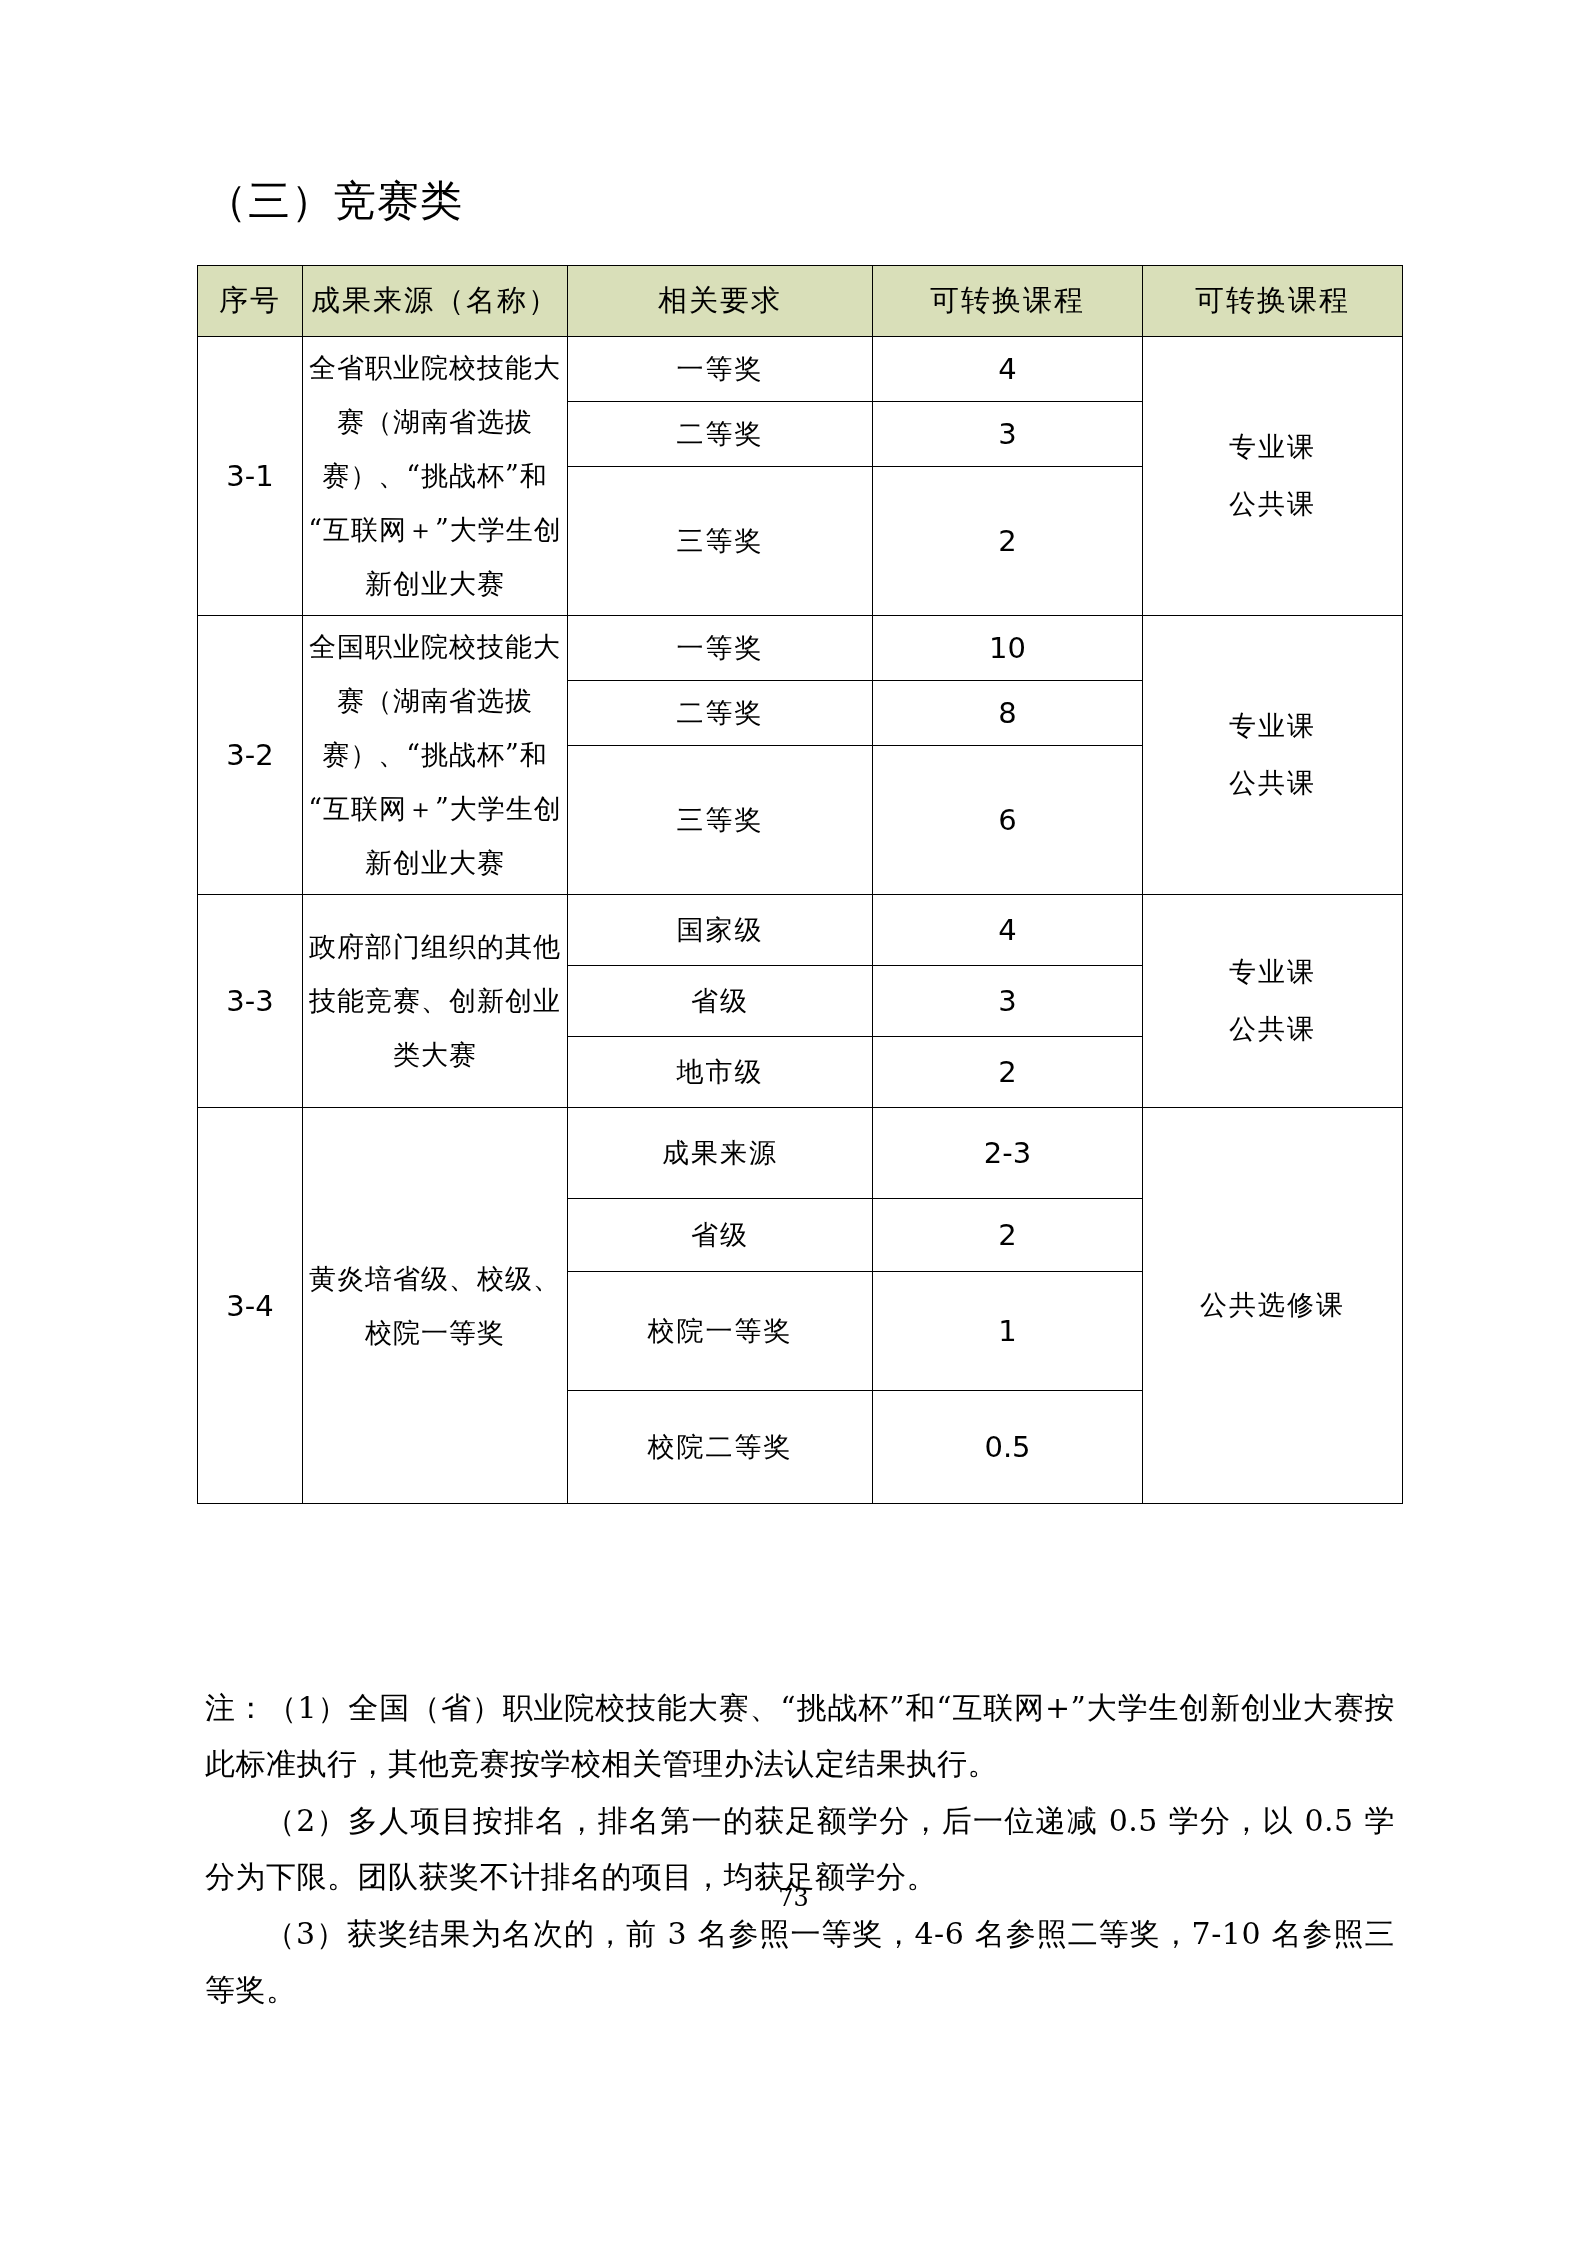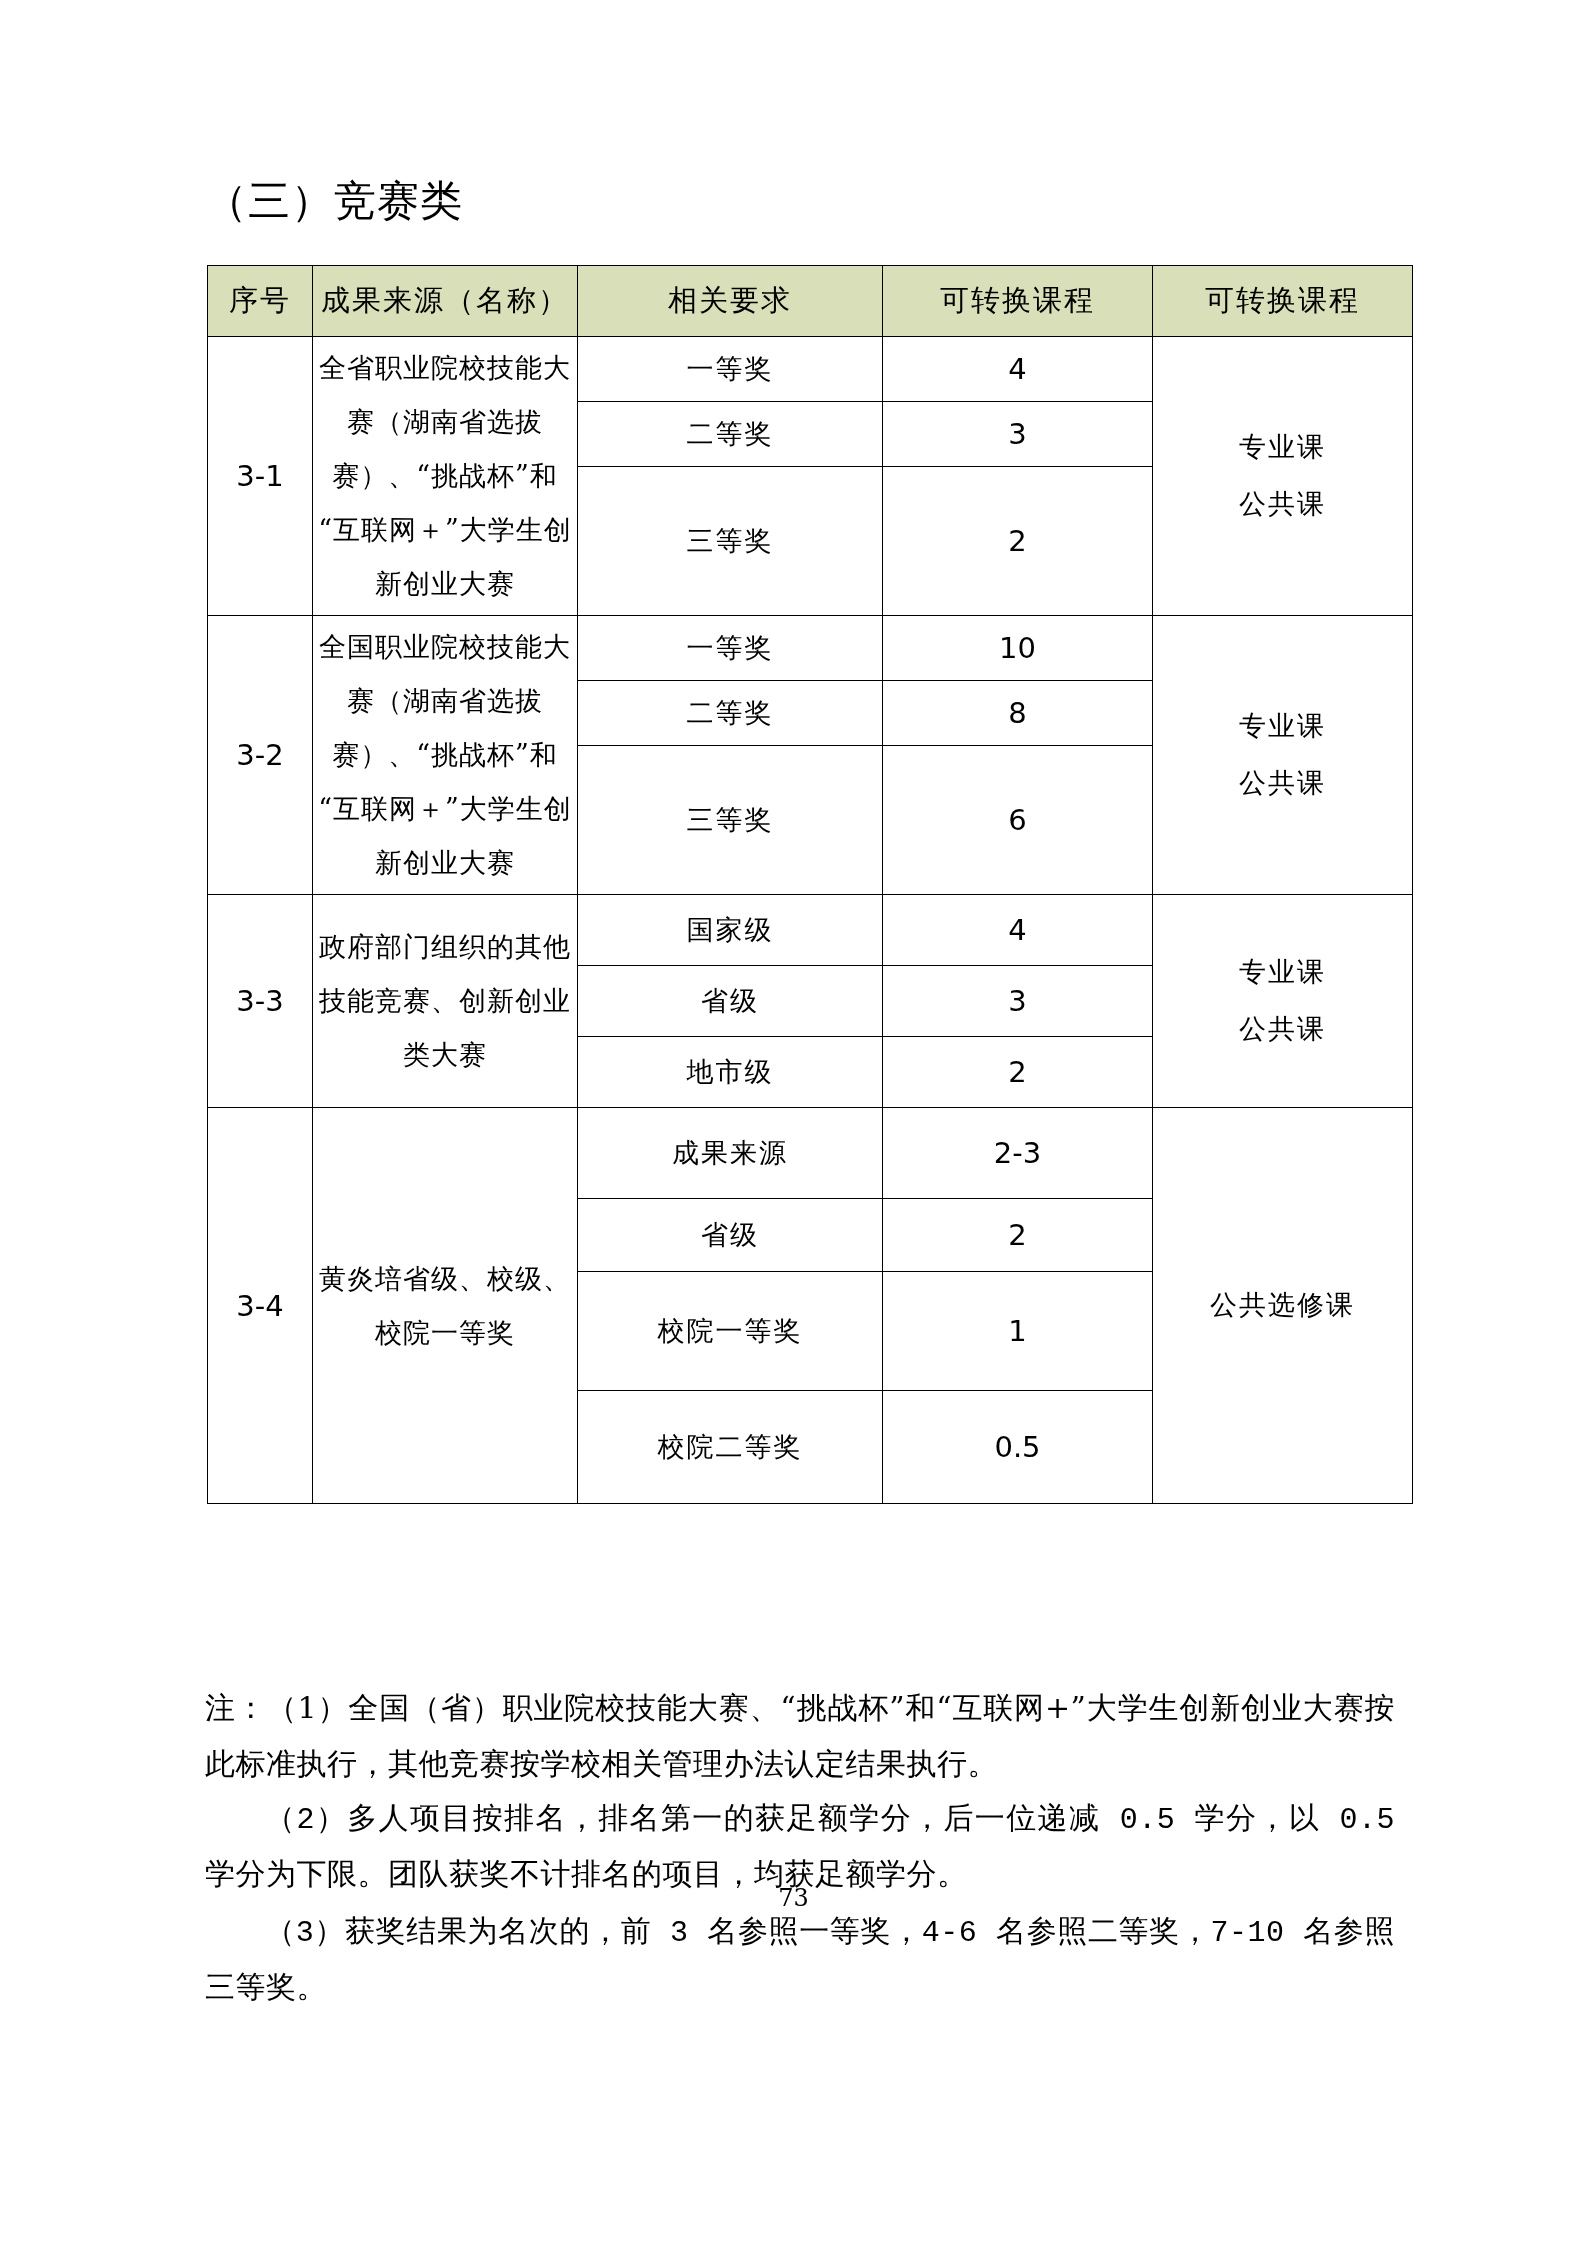--- a/index.html
+++ b/index.html
@@ -27,21 +27,21 @@
     left: 205px;
     top: 180px;
     font-size: 42px;
     line-height: 1;
     letter-spacing: 1px;
     font-family: "DejaVu Serif", "Liberation Serif", serif;
     white-space: nowrap;
   }
   table.credit-table {
     position: absolute;
-    left: 207px;
+    left: 197px;
     top: 265px;
     width: 1205px;
     border-collapse: collapse;
     table-layout: fixed;
     font-size: 27px;
   }
   table.credit-table td, table.credit-table th {
     border: 1.6px solid #000000;
     padding: 0;
     vertical-align: middle;
@@ -99,21 +99,21 @@
     width: 1190px;
     font-size: 30px;
     line-height: 1.85;
     letter-spacing: 0.5px;
     text-align: justify;
     text-justify: inter-ideograph;
   }
   .notes p {
     margin: 0 0 2px 0;
   }
-  .note-indent { text-indent: 60px; font-family: Liberation Mono, monospace; }
+  .note-indent { text-indent: 60px; }
   .page-number {
     position: absolute;
     left: 0;
     right: 0;
     top: 1884px;
     text-align: center;
     font-size: 24px;
     font-family: "DejaVu Serif", "Liberation Serif", serif;
   }
 </style>

